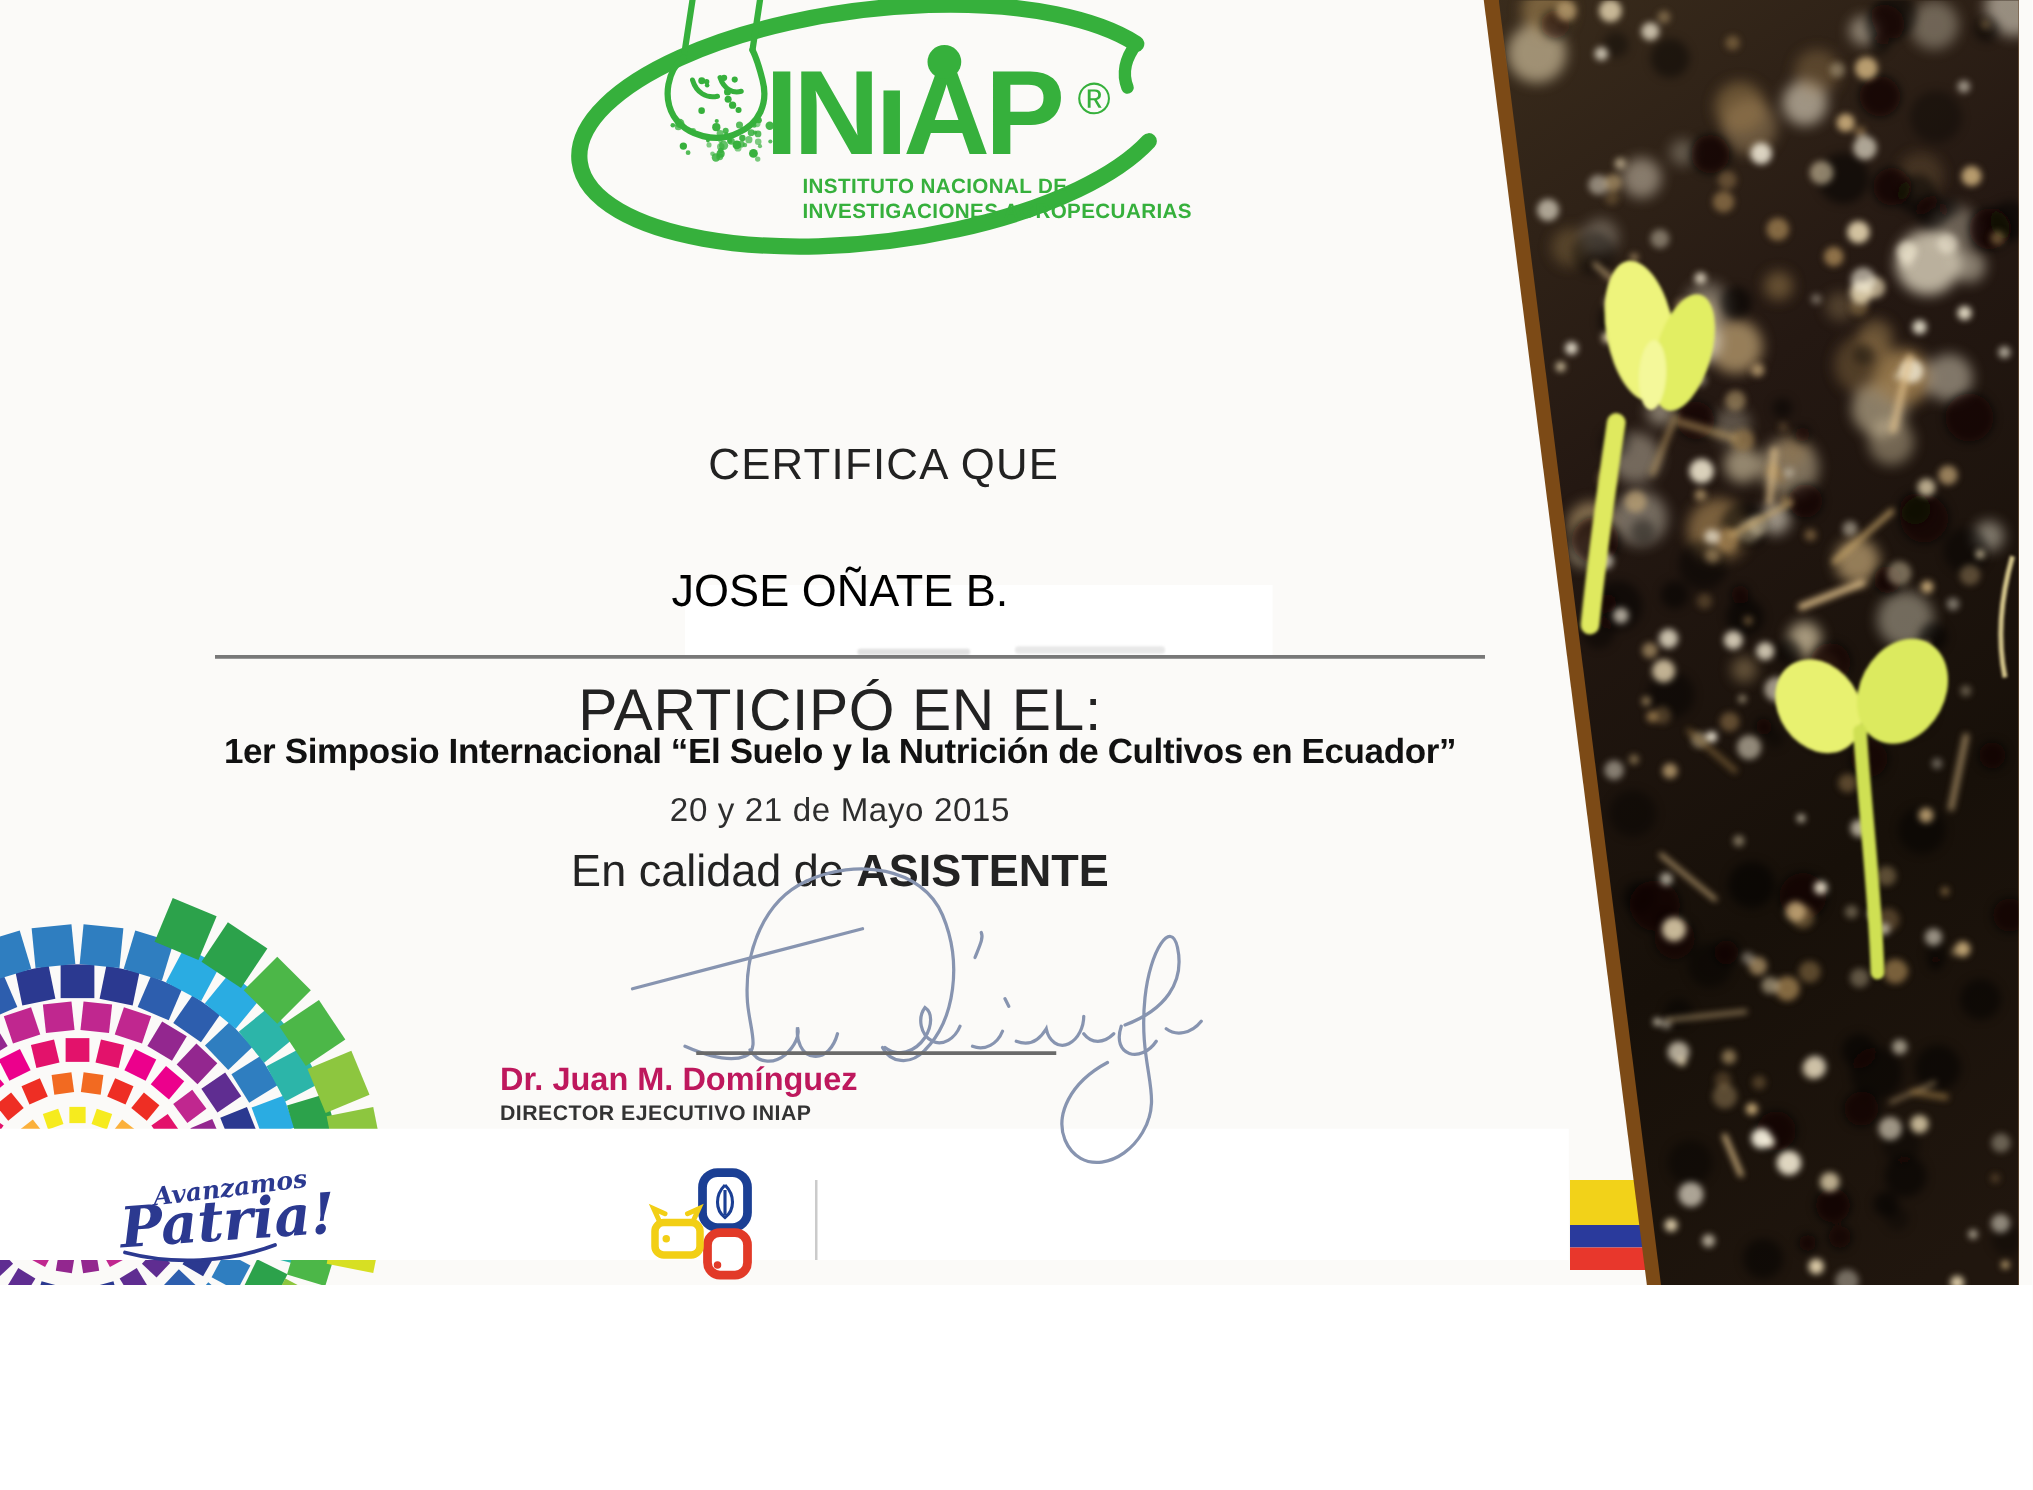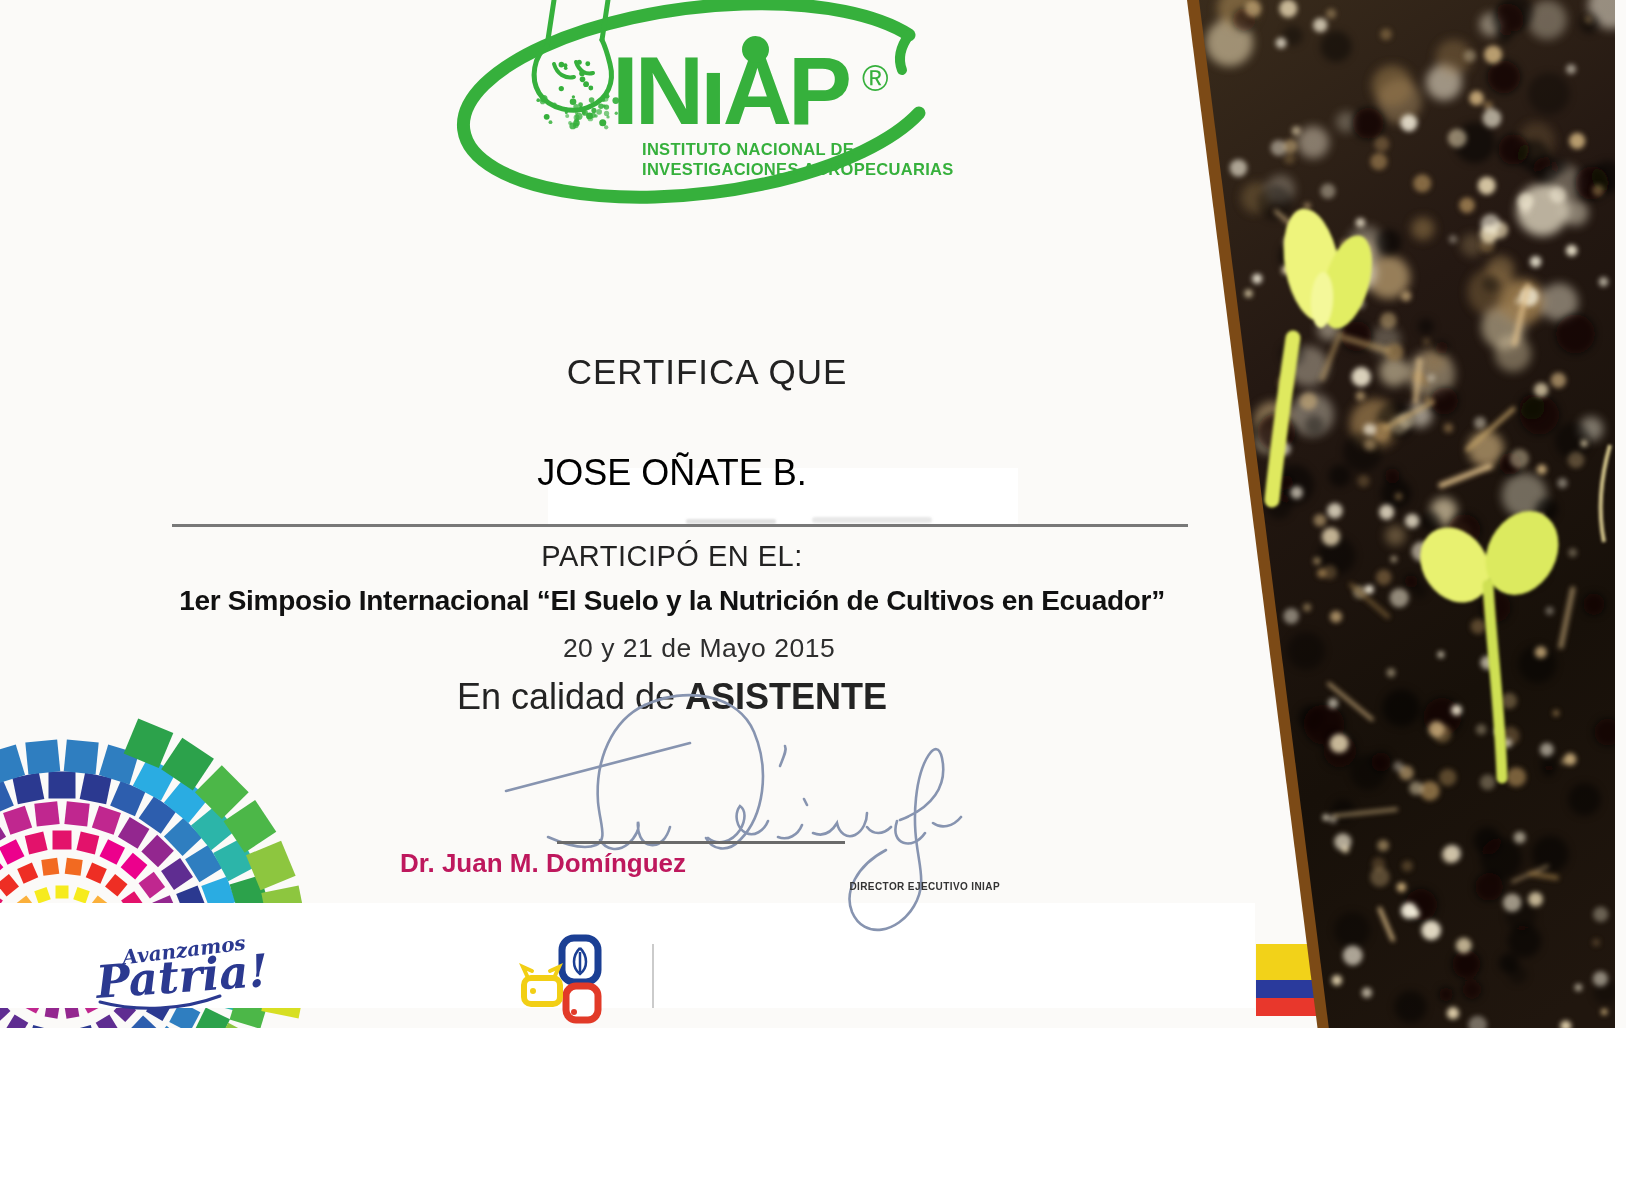--- a/index.html
+++ b/index.html
@@ -17,30 +17,30 @@
   .iniap-tagline{left:420px;top:192px;width:560px;text-align:center;font-size:30px;font-weight:700;
         color:#3cb437;z-index:6;}
   
   .col{left:0;width:1344px;text-align:center;z-index:5;}
   .certifica{top:352px;font-size:35px;letter-spacing:1px;color:#222;padding-left:35px;}
   .name-patch{left:548px;top:468px;width:470px;height:58px;background:#ffffff;z-index:4;}
   .smudge1{left:686px;top:519px;width:90px;height:5px;background:#bdbdbd;opacity:.45;border-radius:2px;filter:blur(1px);z-index:4;}
   .smudge2{left:812px;top:517px;width:120px;height:6px;background:#d2d2d2;opacity:.5;border-radius:3px;filter:blur(1px);z-index:4;}
   .recipient{top:452px;font-size:36px;color:#000;z-index:5;}
   .name-line{left:172px;top:524px;width:1016px;height:3px;background:#787878;z-index:5;}
-  .participo{top:540px;font-size:29px;letter-spacing:.5px;color:#222;}
+  .participo{top:540px;font-size:47px;letter-spacing:.5px;color:#222;}
   .event-title{top:585px;font-size:28px;font-weight:700;letter-spacing:-0.3px;white-space:nowrap;color:#111;}
-  .event-date{top:633px;font-size:26.5px;letter-spacing:.5px;color:#2e2e2e;margin-left:27px;}
+  .event-date{top:633px;font-size:26.5px;letter-spacing:.5px;color:#2e2e2e;}
   .calidad{top:676px;font-size:36px;color:#232323;}
   .calidad b{font-weight:700;}
   
   .sig-svg{left:440px;top:690px;z-index:5;}
   .sig-line{left:557px;top:841px;width:288px;height:3px;background:#6a6a6a;z-index:5;}
   .sig-name{left:400px;top:848px;width:600px;text-align:left;font-size:26px;font-weight:700;color:#be185d;z-index:5;}
-  .sig-title{left:400px;top:881px;width:600px;text-align:right;font-size:10px;font-weight:700;
+  .sig-title{left:400px;top:881px;width:600px;text-align:left;font-size:17px;font-weight:700;
         letter-spacing:.4px;color:#333;z-index:5;}
   
   .white-band{left:0;top:903px;width:1255px;height:105px;background:#ffffff;z-index:2;}
   .mosaic-wrap{left:0;top:688px;width:345px;height:400px;overflow:hidden;z-index:1;}
   .patria-avanzamos{left:122px;top:938px;font-family:"DejaVu Serif",serif;font-style:italic;font-weight:700;
         font-size:20px;color:#2b3990;transform:rotate(-7deg);z-index:3;}
   .patria-main{left:96px;top:950px;font-family:"DejaVu Serif",serif;font-style:italic;font-weight:700;
         font-size:45px;color:#2b3990;transform:rotate(-4deg);z-index:3;}
   .patria-flag{z-index:3;}
   .patria-flag div{position:absolute;transform:skewY(-8deg);}

